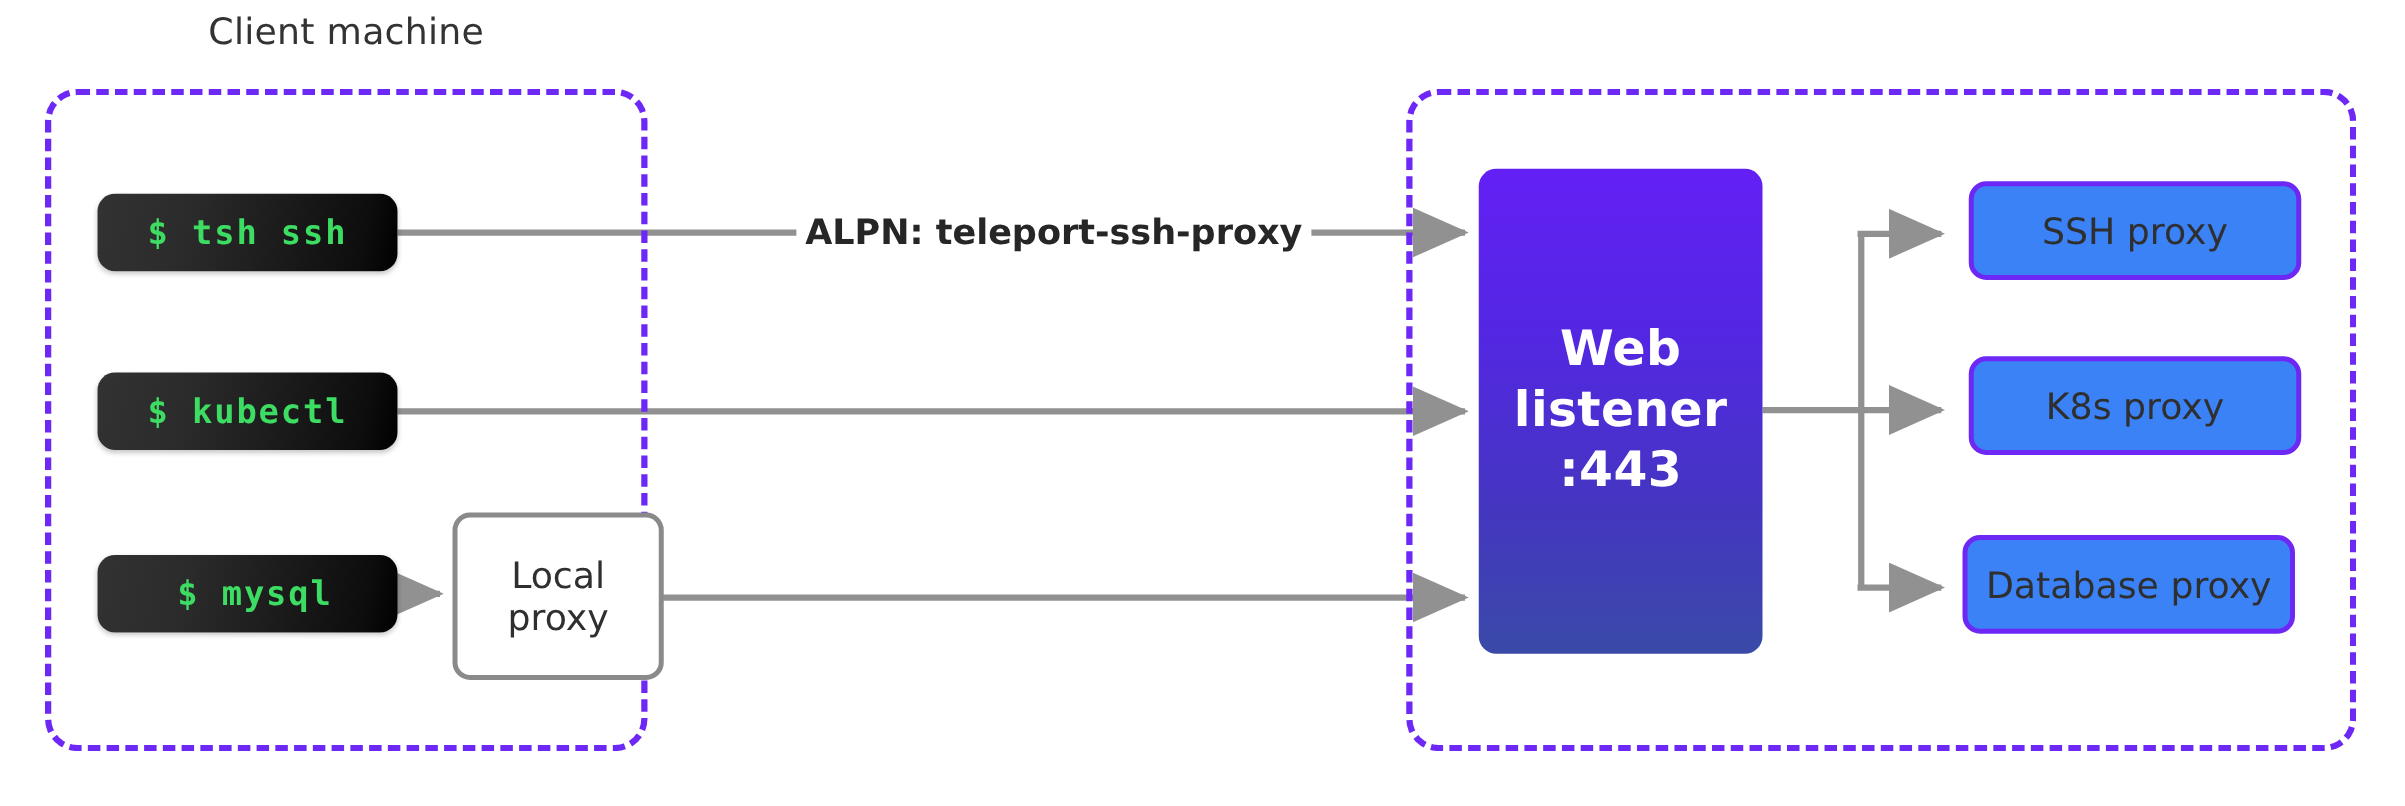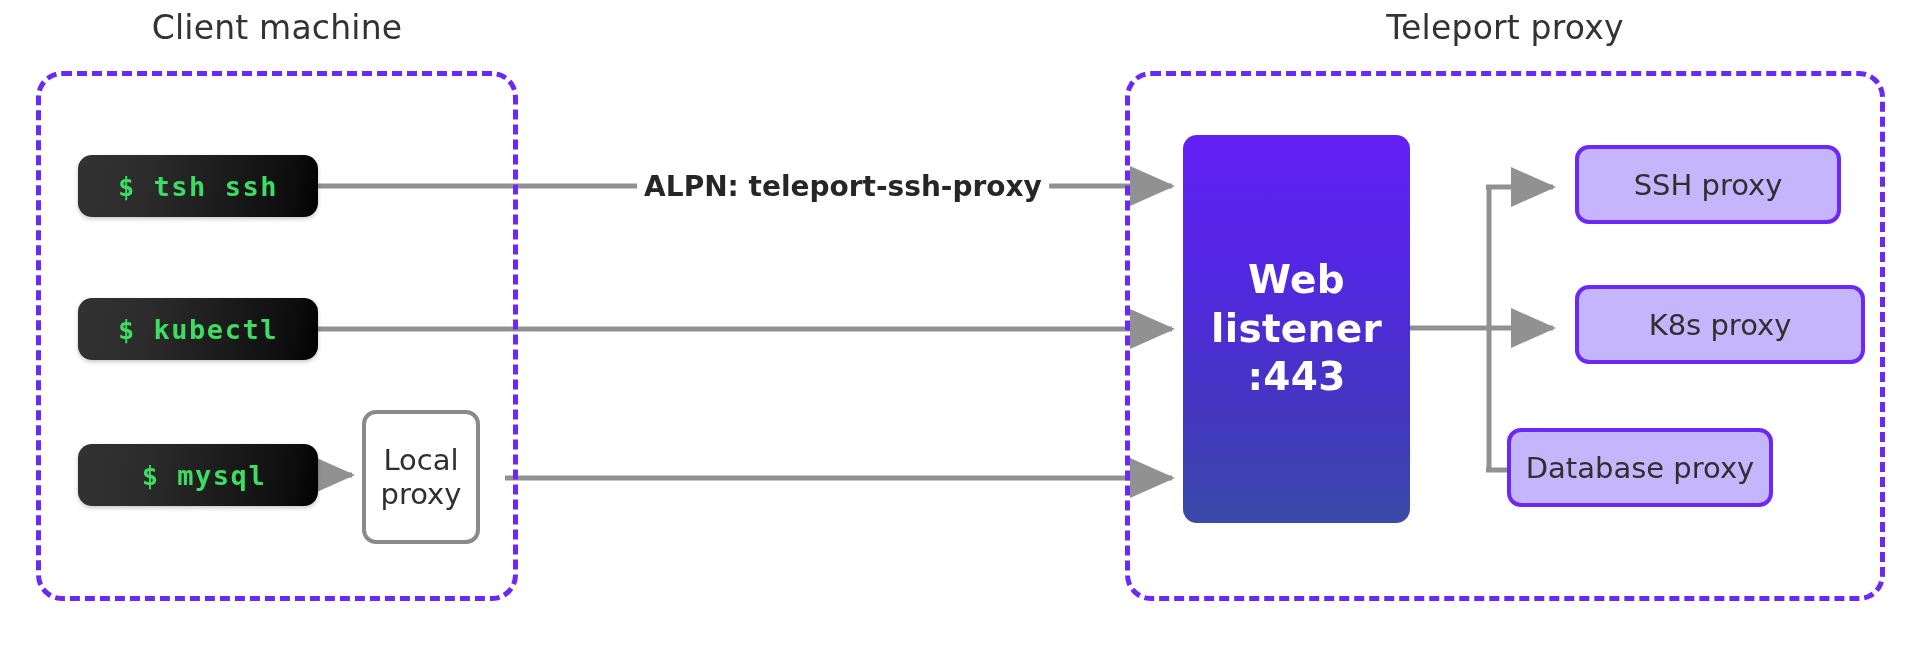--- a/index.html
+++ b/index.html
@@ -23,21 +23,21 @@
     top: 0;
     width: 1924px;
     height: 645px;
     pointer-events: none;
   }
 
   
   .group-title {
     position: absolute;
     font-family: "DejaVu Sans", sans-serif;
-    font-size: 33px;
+    font-size: 29px;
     color: #333333;
     letter-spacing: 0.2px;
     white-space: nowrap;
     text-align: center;
   }
 
   
   .group-box {
     position: absolute;
     border: 5px dashed #6d28f5;
@@ -104,21 +104,21 @@
     line-height: 1.25;
     letter-spacing: 0.3px;
   }
 
   
   .purple-box {
     position: absolute;
     box-sizing: border-box;
     border: 4px solid #6d28f5;
     border-radius: 14px;
-    background: #c4b5fd;
+    background: #3b82f6;
     display: flex;
     align-items: center;
     justify-content: center;
   }
   .purple-box span {
     font-family: "DejaVu Sans", sans-serif;
     font-size: 29px;
     color: #2f2f2f;
     white-space: nowrap;
   }
@@ -160,55 +160,54 @@
 
     <line x1="1489" y1="187" x2="1489" y2="470" stroke="#919191" stroke-width="5"></line>
 
     <line x1="1486" y1="187" x2="1553" y2="187" stroke="#919191" stroke-width="5" marker-end="url(#arrowhead)"></line>
 
     <line x1="1486" y1="470" x2="1553" y2="470" stroke="#919191" stroke-width="5" marker-end="url(#arrowhead)"></line>
   </svg>
 
   <div class="group-title" style="left:36px; top:8px; width:482px;">Client machine</div>
 
-  <div class="group-title" style="left:1125px; top:8px; width:760px;">Teleport proxy</div>
 
   <div class="group-box" style="left:36px; top:71px; width:482px; height:530px;"></div>
 
   <div class="group-box" style="left:1125px; top:71px; width:760px; height:530px;"></div>
 
   <div class="terminal" style="left:78px; top:155px; width:240px; height:62px;">
     <span>$ tsh ssh</span>
   </div>
 
   <div class="terminal" style="left:78px; top:298px; width:240px; height:62px;">
     <span>$ kubectl</span>
   </div>
 
   <div class="terminal" style="left:78px; top:444px; width:240px; height:62px;padding-left:12px;">
     <span>$ mysql</span>
   </div>
 
-  <div class="gray-box" style="left:362px; top:410px; width:118px; height:134px;">
+  <div class="gray-box" style="left:362px; top:410px; width:169px; height:134px;">
     <span><span>Local</span><br><span>proxy</span></span>
   </div>
 
   <div class="edge-label" style="left:843px; top:186px;">ALPN: teleport-ssh-proxy</div>
 
 
 
   <div class="listener" style="left:1183px; top:135px; width:227px; height:388px;">
     <span><span>Web</span><br><span>listener</span><br><span>:443</span></span>
   </div>
 
   <div class="purple-box" style="left:1575px; top:145px; width:266px; height:79px;">
     <span>SSH proxy</span>
   </div>
 
-  <div class="purple-box" style="left:1575px; top:285px; width:290px; height:79px;">
+  <div class="purple-box" style="left:1575px; top:285px; width:266px; height:79px;">
     <span>K8s proxy</span>
   </div>
 
-  <div class="purple-box" style="left:1507px; top:428px; width:266px; height:79px;">
+  <div class="purple-box" style="left:1570px; top:428px; width:266px; height:79px;">
     <span>Database proxy</span>
   </div>
 
 </div>
 
 </body></html>

